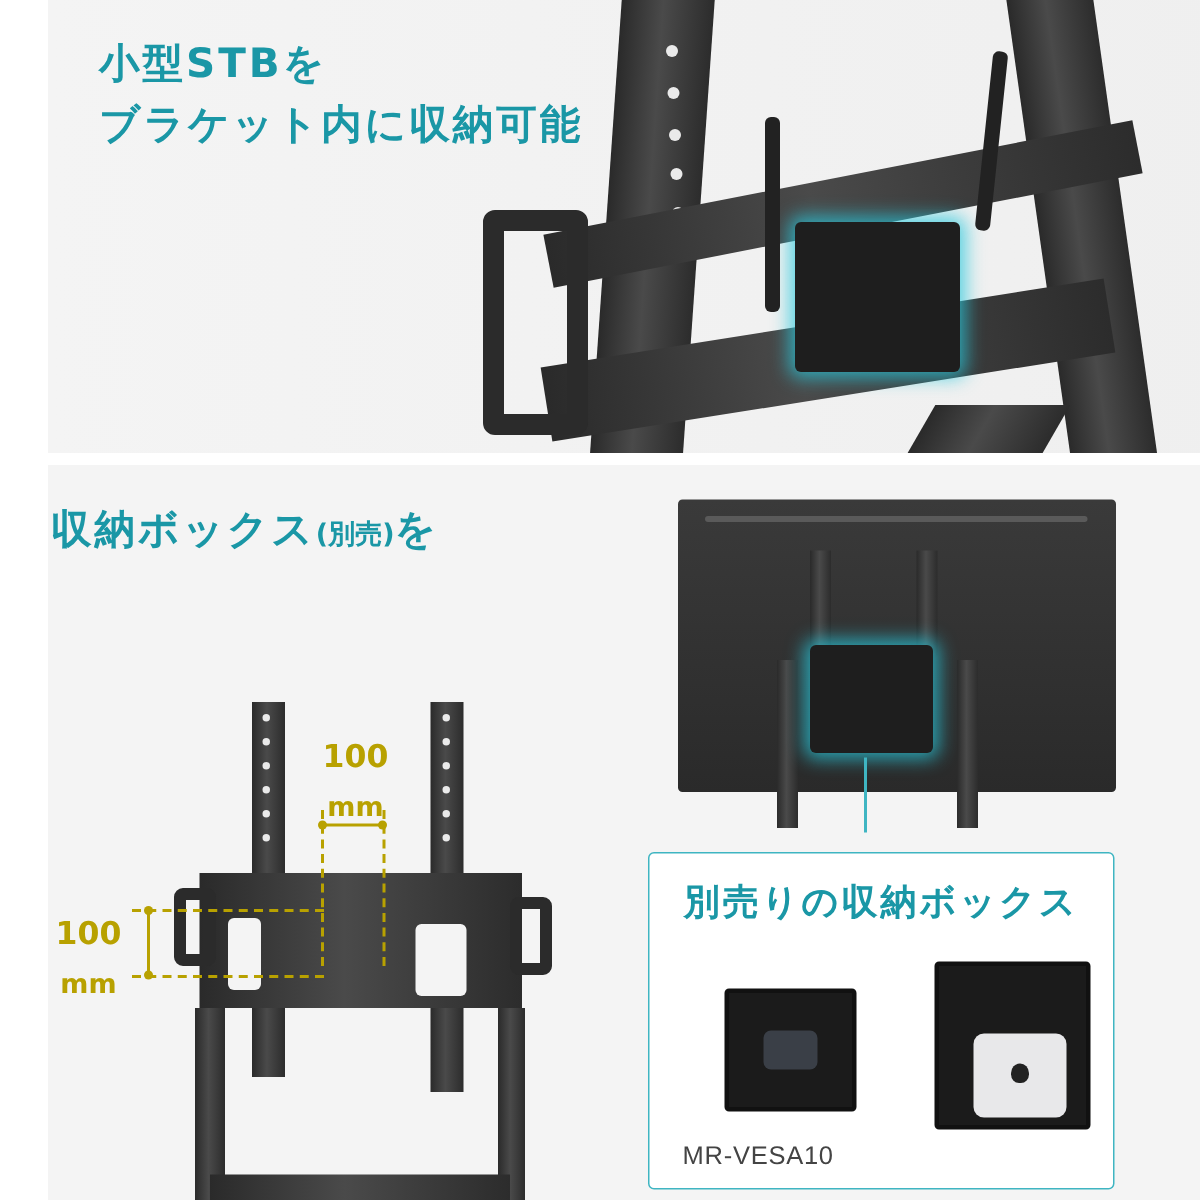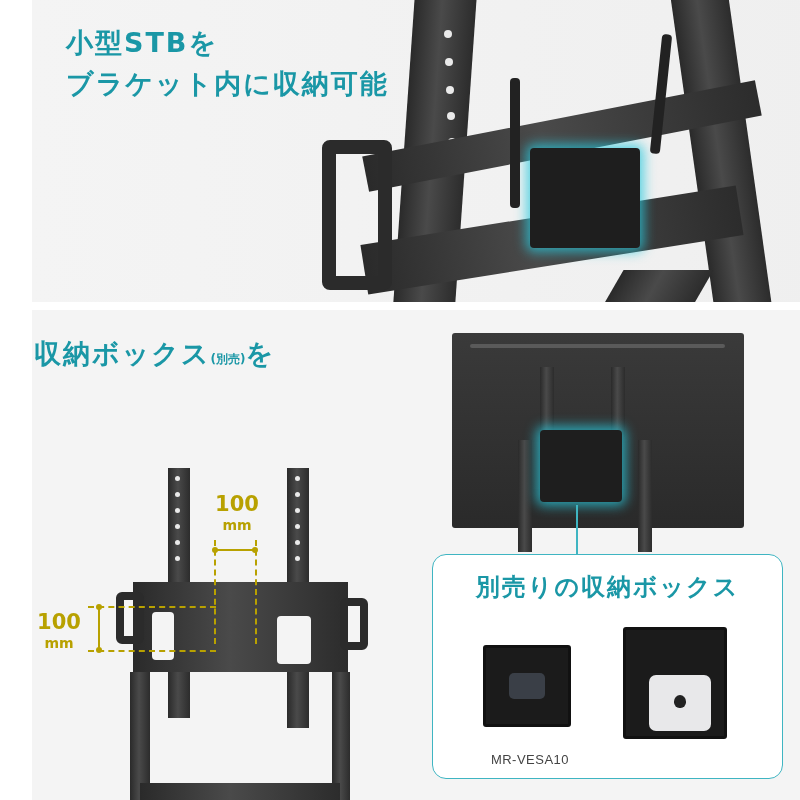--- a/index.html
+++ b/index.html
@@ -9,48 +9,48 @@
   .panel { position: absolute; left: 0; width: 800px; background: #f3f3f3; overflow: hidden; margin-left: 32px; }
   .panel-top { top: 0; height: 302px; background: linear-gradient(90deg, #f4f4f4 0%, #efefef 100%); }
   .panel-bottom { top: 310px; height: 490px; background: #f4f4f4; }
 
   .headline { position: absolute; color: #1a97a6; font-weight: bold; letter-spacing: 2px; line-height: 1; }
   .headline .line { display: block; white-space: nowrap; }
   .top-headline { left: 34px; top: 29px; font-size: 27px; }
   .top-headline .line + .line { margin-top: 14px; }
   .bottom-headline { left: 34px; top: 340px; font-size: 27px; }
   .bottom-headline .line + .line { margin-top: 12px; }
-  .small-paren { font-size: 12px; letter-spacing: 0; text-align: center; }
+  .small-paren { font-size: 18px; letter-spacing: 0; text-align: center; }
 
   
   .metal { position: absolute; background: linear-gradient(90deg,#2a2a2a,#4a4a4a 45%,#2c2c2c); }
   .hole { position: absolute; width: 8px; height: 8px; border-radius: 50%; background: #eaeaea; }
 
   .glow { position: absolute; box-shadow: 0 0 12px 4px rgba(40,200,220,0.75); background: #1e1e1e; border-radius: 4px; }
 
   
   .dim { position: absolute; color: #b8a100; font-weight: bold; text-align: center; line-height: 1; }
   .dim .num { display: block; font-size: 21px; }
-  .dim .unit { display: block; font-size: 14px; margin-top: 3px; }
+  .dim .unit { display: block; font-size: 18px; margin-top: 15px; }
   .dash-h { position: absolute; height: 0; border-top: 2px dashed #b8a100; }
   .dash-v { position: absolute; width: 0; border-left: 2px dashed #b8a100; }
   .solid-h { position: absolute; height: 2px; background: #b8a100; }
   .solid-v { position: absolute; width: 2px; background: #b8a100; }
   .dot { position: absolute; width: 6px; height: 6px; border-radius: 50%; background: #b8a100; }
 
   
-  .callout { position: absolute; left: 432px; top: 554px; width: 351px; height: 225px;
-             background: #ffffff; border: 1.5px solid #3fb5c2; border-radius: 14px; }
+  .callout { position: absolute; left: 432px; top: 568px; width: 311px; height: 225px;
+             background: #ffffff; border: 1.5px solid #3fb5c2; border-radius: 4px; }
   .callout-connector { position: absolute; left: 576px; top: 505px; width: 2px; height: 50px; background: #3fb5c2; }
   .callout-title { position: absolute; left: 0; top: 16px; width: 100%; text-align: center;
                    color: #1a97a6; font-weight: bold; font-size: 24px; letter-spacing: 2px; }
   .product { position: absolute; top: 52px; width: 150px; height: 170px; }
   .product .box { position: absolute; background: #1b1b1b; border: 3px solid #111; border-radius: 3px; }
-  .product .label { position: absolute; left: 0; bottom: 10px; width: 100%; text-align: center;
-                    font-family: "Liberation Sans", sans-serif; font-size: 13px; color: #444; letter-spacing: 0.5px; }
+  .product .label { position: absolute; left: 0; bottom: 10px; width: 100%; text-align: left;
+                    font-family: "Liberation Sans", sans-serif; font-size: 17px; color: #444; letter-spacing: 0.5px; }
 </style>
 </head>
 <body>
 
 <div class="panel panel-top">
 
   <div>
 
     <div class="metal" style="left:372px;top:-10px;width:62px;height:320px;transform:skewX(-4deg);"></div>
     <div class="hole" style="left:412px;top:30px;"></div>

